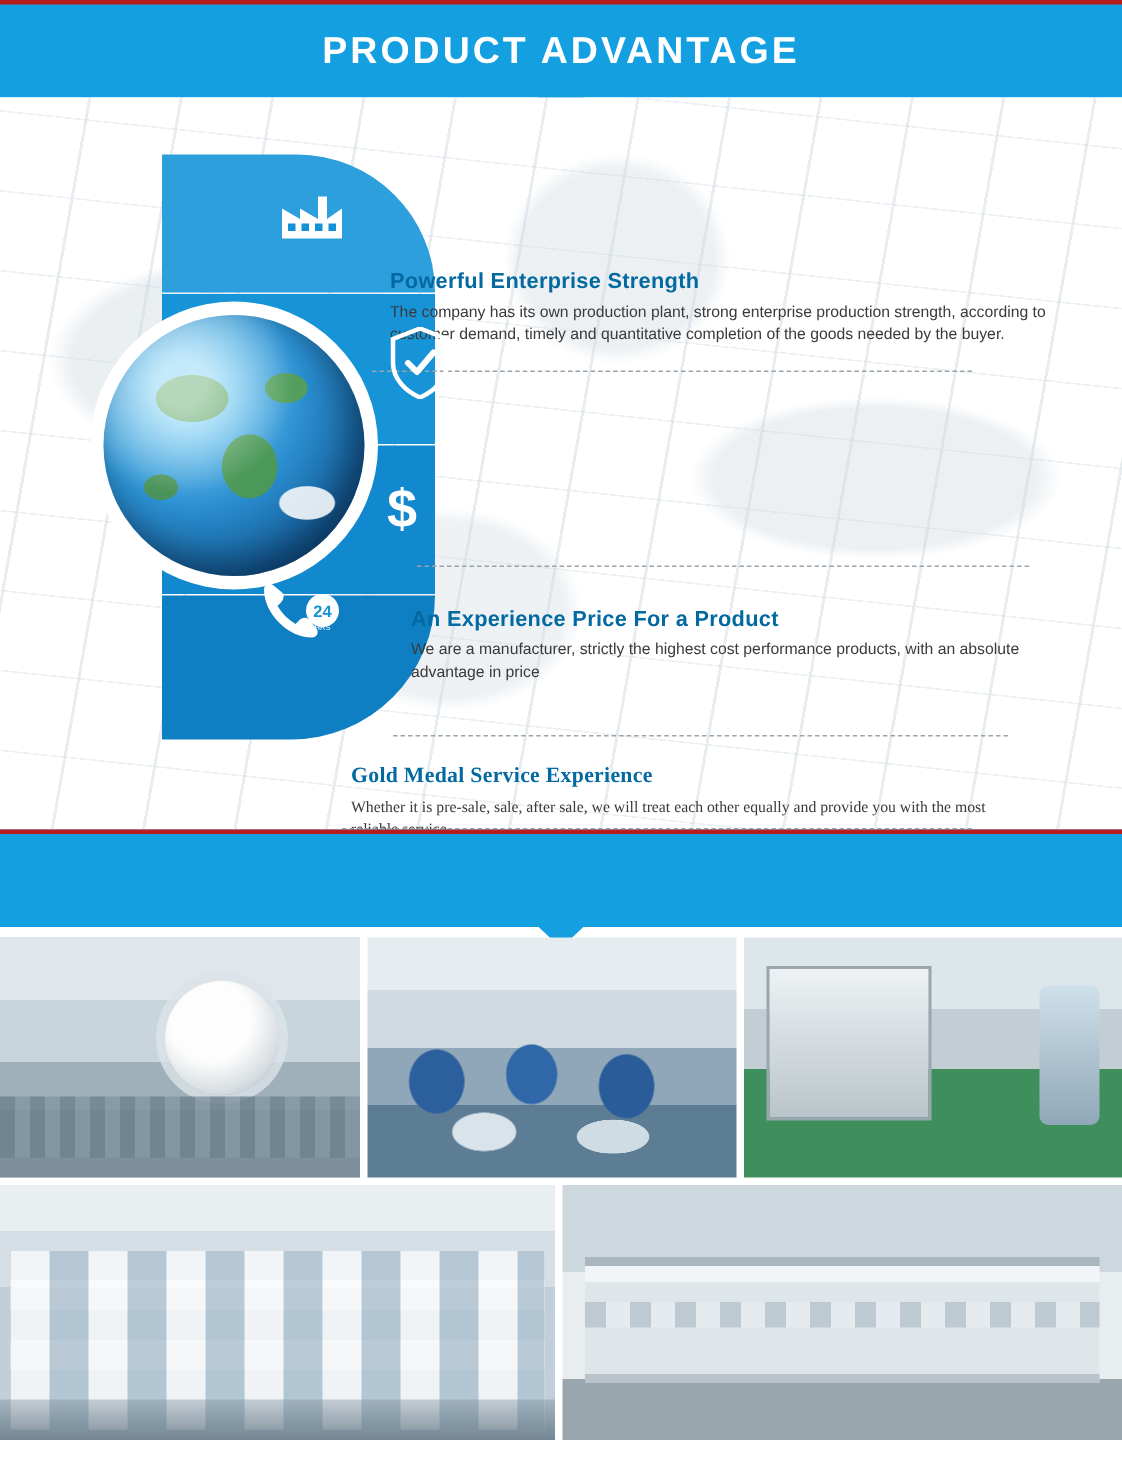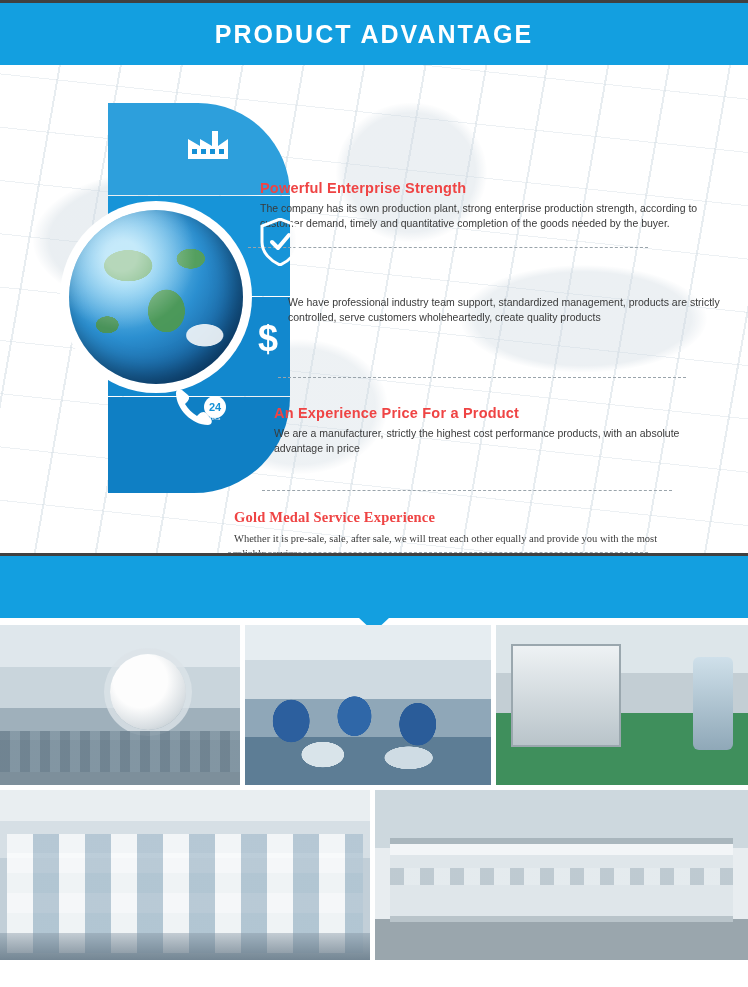--- a/index.html
+++ b/index.html
@@ -23,21 +23,21 @@
 
   
   .banner {
     position: relative;
     width: 748px;
     height: 62px;
     background: #139FE0;
     display: flex;
     align-items: center;
     justify-content: center;
-    border-top: 3px solid #404040;
+    border-top: 3px solid #b91c1c;
   }
   .banner-title {
     color: #ffffff;
     font-size: 25px;
     font-weight: bold;
     letter-spacing: 2px;
     text-align: center;
   }
   .banner-arrow {
     position: absolute;
@@ -140,21 +140,21 @@
     left: 230px;
     top: 0;
     width: 518px;
     height: 488px;
   }
   .item {
     position: absolute;
     width: 470px;
   }
   .item-title {
-    color: #ef4444;
+    color: #0369a1;
     font-size: 14.5px;
     font-weight: bold;
     margin: 0 0 5px 0;
     letter-spacing: 0.2px;
   }
   .item-body {
     color: #3a3a3a;
     font-size: 10.5px;
     line-height: 1.45;
     margin: 0;
@@ -367,21 +367,20 @@
     </div>
 
     <div class="items">
 
       <div class="item item-1">
         <p class="item-title">Powerful Enterprise Strength</p>
         <p class="item-body">The company has its own production plant, strong enterprise production strength, according to customer demand, timely and quantitative completion of the goods needed by the buyer.</p>
       </div>
 
       <div class="item item-2">
-        <p class="item-body">We have professional industry team support, standardized management, products are strictly controlled, serve customers wholeheartedly, create quality products</p>
       </div>
 
       <div class="item item-3">
         <p class="item-title">An Experience Price For a Product</p>
         <p class="item-body">We are a manufacturer, strictly the highest cost performance products, with an absolute advantage in price</p>
       </div>
 
       <div class="item item-4">
         <p class="item-title">Gold Medal Service Experience</p>
         <p class="item-body">Whether it is pre-sale, sale, after sale, we will treat each other equally and provide you with the most reliable service.</p>

